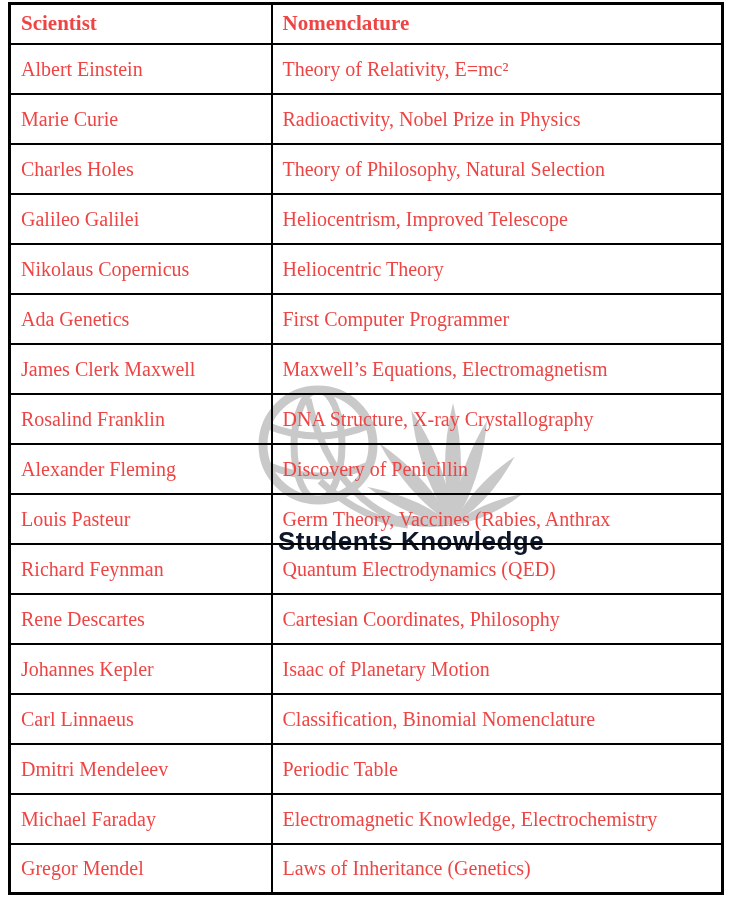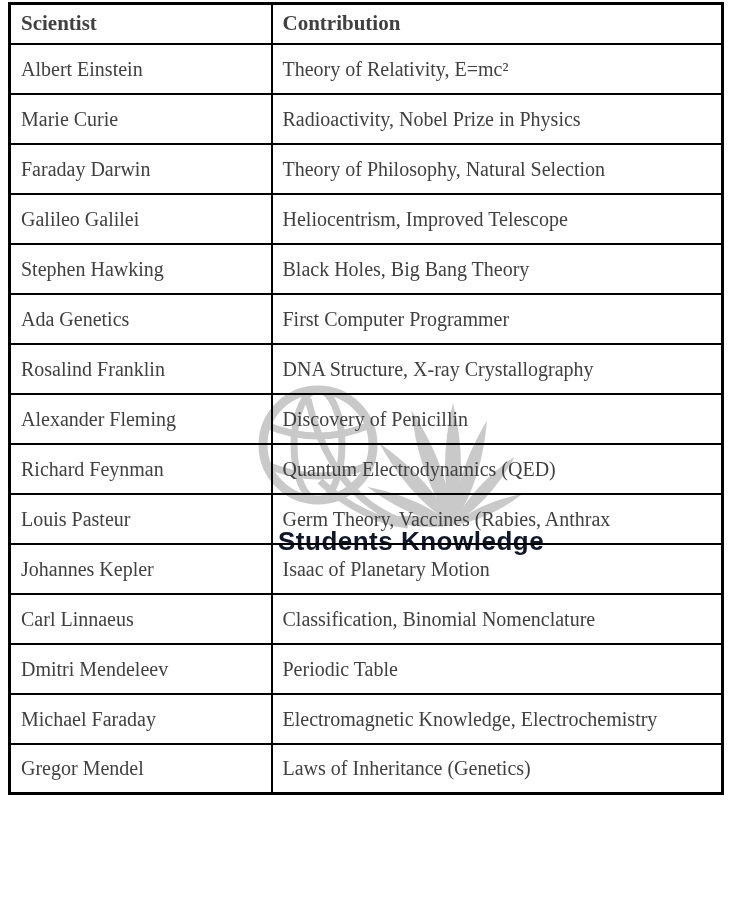--- a/index.html
+++ b/index.html
@@ -45,21 +45,21 @@
     border-collapse: collapse;
     table-layout: fixed;
     background: transparent;
   }
   table.scientists th,
   table.scientists td {
     border: 2px solid #000000;
     padding: 0 6px 0 10px;
     text-align: left;
     vertical-align: middle;
-    color: #404040;
+    color: #ef4444;
     background: transparent;
     font-size: 20px;
     line-height: 1.1;
     overflow: hidden;
     white-space: nowrap;
   }
   table.scientists {
     border: 3px solid #000000;
   }
   table.scientists thead tr {
@@ -104,63 +104,71 @@
   <div class="watermark-text">Students Knowledge</div>
 
   <table class="scientists">
     <colgroup>
       <col style="width:262px">
       <col>
     </colgroup>
     <thead>
       <tr>
         <th>Scientist</th>
-        <th>Contribution</th>
+        <th>Nomenclature</th>
       </tr>
     </thead>
     <tbody>
         <tr>
           <td>Albert Einstein</td>
           <td>Theory of Relativity, E=mc²</td>
         </tr>
         <tr>
           <td>Marie Curie</td>
           <td>Radioactivity, Nobel Prize in Physics</td>
         </tr>
         <tr>
-          <td>Faraday Darwin</td>
+          <td>Charles Holes</td>
           <td>Theory of Philosophy, Natural Selection</td>
         </tr>
         <tr>
           <td>Galileo Galilei</td>
           <td>Heliocentrism, Improved Telescope</td>
         </tr>
         <tr>
-          <td>Stephen Hawking</td>
-          <td>Black Holes, Big Bang Theory</td>
+          <td>Nikolaus Copernicus</td>
+          <td>Heliocentric Theory</td>
         </tr>
         <tr>
           <td>Ada Genetics</td>
           <td>First Computer Programmer</td>
+        </tr>
+        <tr>
+          <td>James Clerk Maxwell</td>
+          <td>Maxwell’s Equations, Electromagnetism</td>
         </tr>
         <tr>
           <td>Rosalind Franklin</td>
           <td>DNA Structure, X-ray Crystallography</td>
         </tr>
         <tr>
           <td>Alexander Fleming</td>
           <td>Discovery of Penicillin</td>
         </tr>
         <tr>
+          <td>Louis Pasteur</td>
+          <td>Germ Theory, Vaccines (Rabies, Anthrax</td>
+        </tr>
+        <tr>
           <td>Richard Feynman</td>
           <td>Quantum Electrodynamics (QED)</td>
         </tr>
         <tr>
-          <td>Louis Pasteur</td>
-          <td>Germ Theory, Vaccines (Rabies, Anthrax</td>
+          <td>Rene Descartes</td>
+          <td>Cartesian Coordinates, Philosophy</td>
         </tr>
         <tr>
           <td>Johannes Kepler</td>
           <td>Isaac of Planetary Motion</td>
         </tr>
         <tr>
           <td>Carl Linnaeus</td>
           <td>Classification, Binomial Nomenclature</td>
         </tr>
         <tr>

